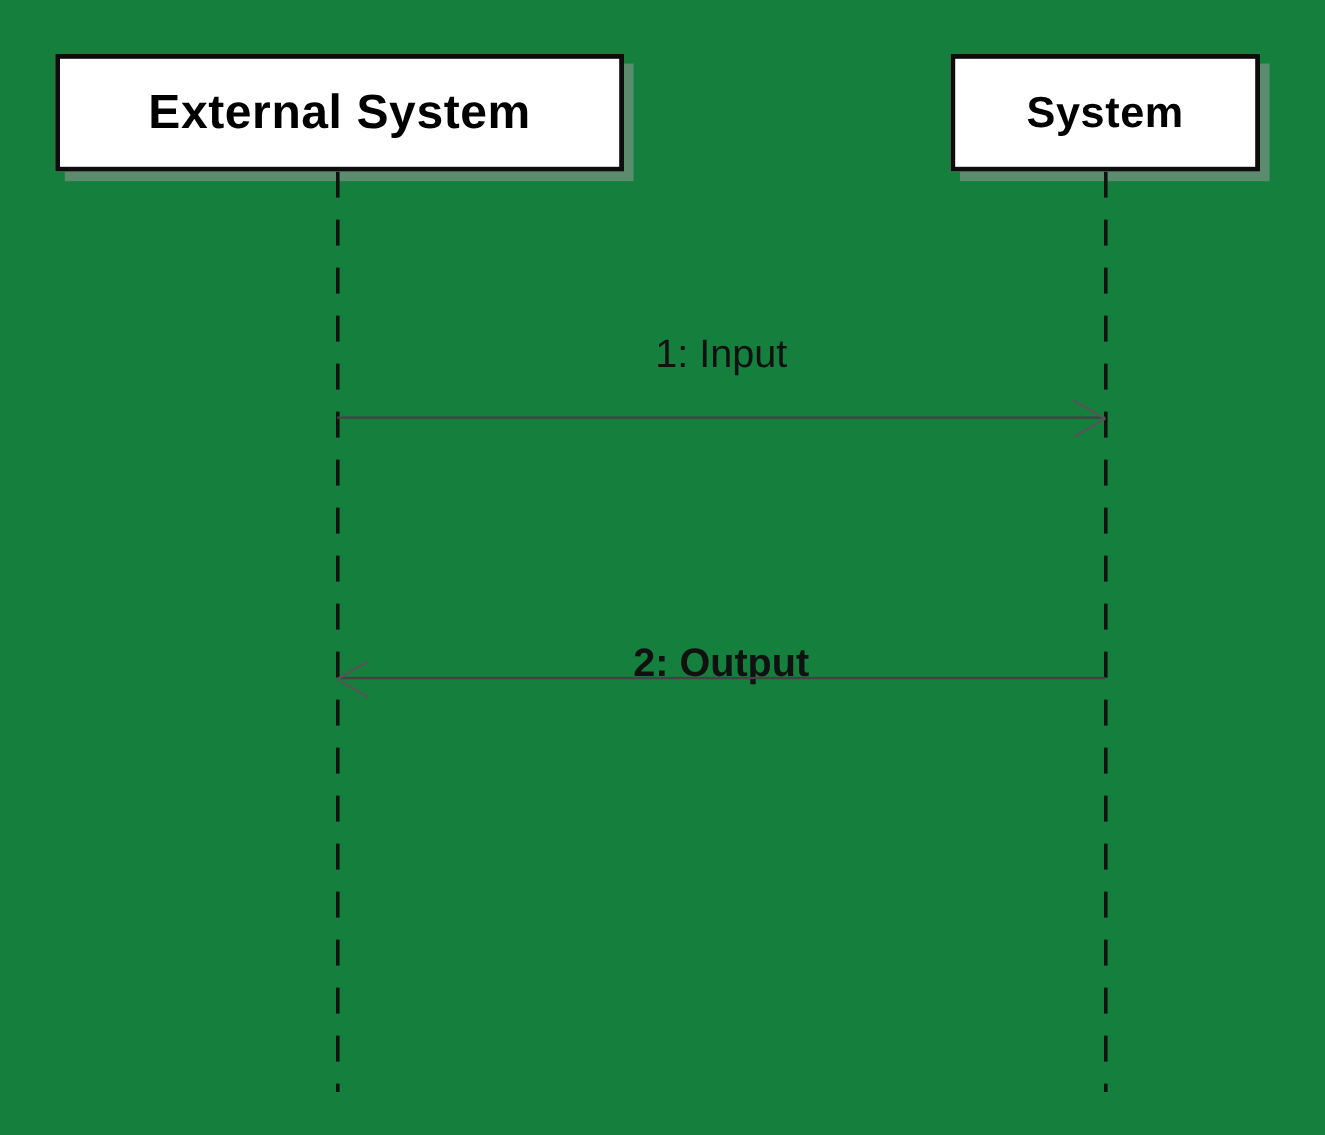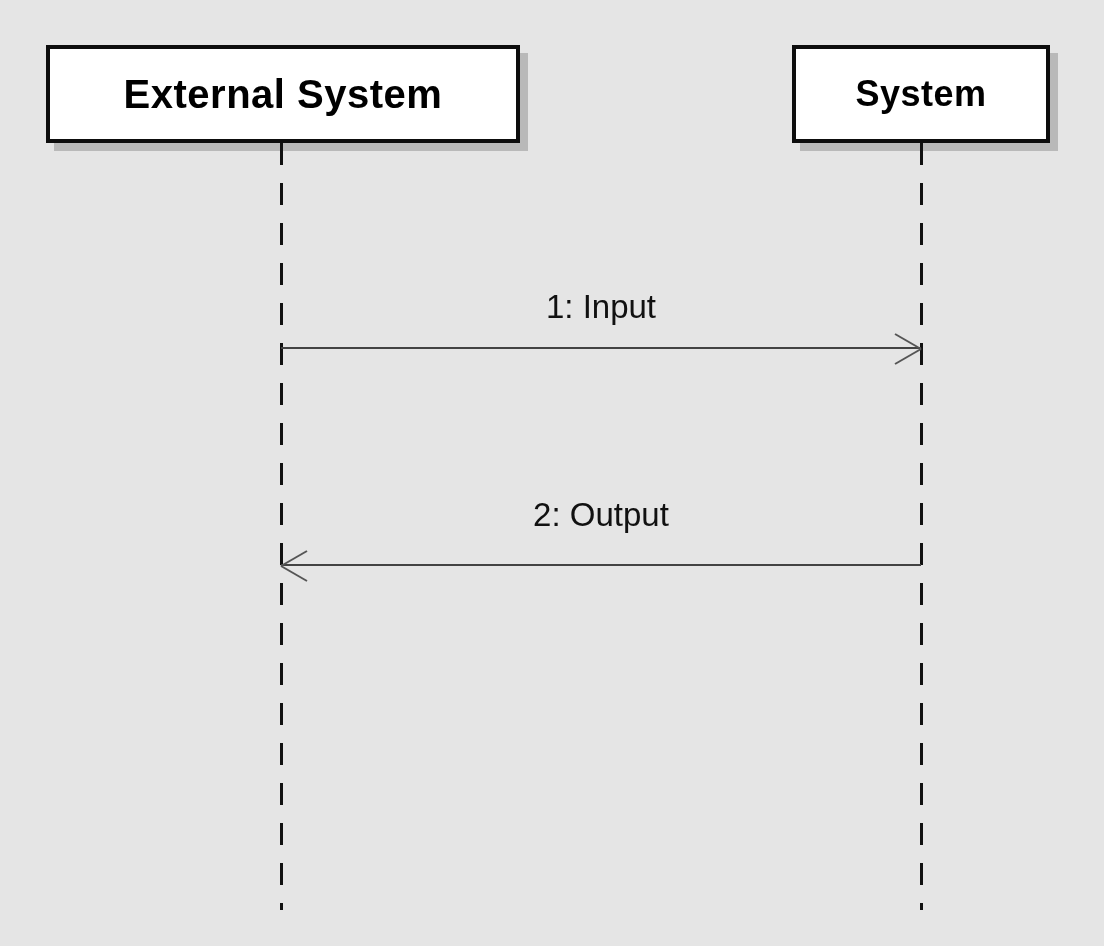--- a/index.html
+++ b/index.html
@@ -8,21 +8,21 @@
     padding: 0;
     background: #ffffff;
   }
   body {
     font-family: "Liberation Sans", sans-serif;
   }
   #canvas {
     position: relative;
     width: 1104px;
     height: 946px;
-    background: #e5e5e5;
+    background: #15803d;
     overflow: hidden;
   }
 
   
   .participant {
     position: absolute;
     box-sizing: border-box;
     background: #ffffff;
     border: 4px solid #0d0d0d;
     display: flex;
@@ -138,35 +138,36 @@
 
   
   #message-1 {
     left: 281px;
     top: 347px;
     width: 640px;
   }
   #message-1 .arrowhead { right: 0; top: 1px; }
   #message-1-label {
     left: 281px;
-    top: 288px;
+    top: 276px;
     width: 640px;
   }
 
   
   #message-2 {
     left: 281px;
     top: 564px;
     width: 640px;
   }
   #message-2 .arrowhead { left: 0; top: 1px; }
   #message-2-label {
     left: 281px;
-    top: 496px;
-    width: 640px;
+    top: 533px;
+    width: 640px;
+    font-weight: bold;
   }
 </style>
 </head>
 <body>
 
 <div id="canvas">
 
   <div class="participant" id="participant-external">
     <span class="participant-label">External System</span>
   </div>

